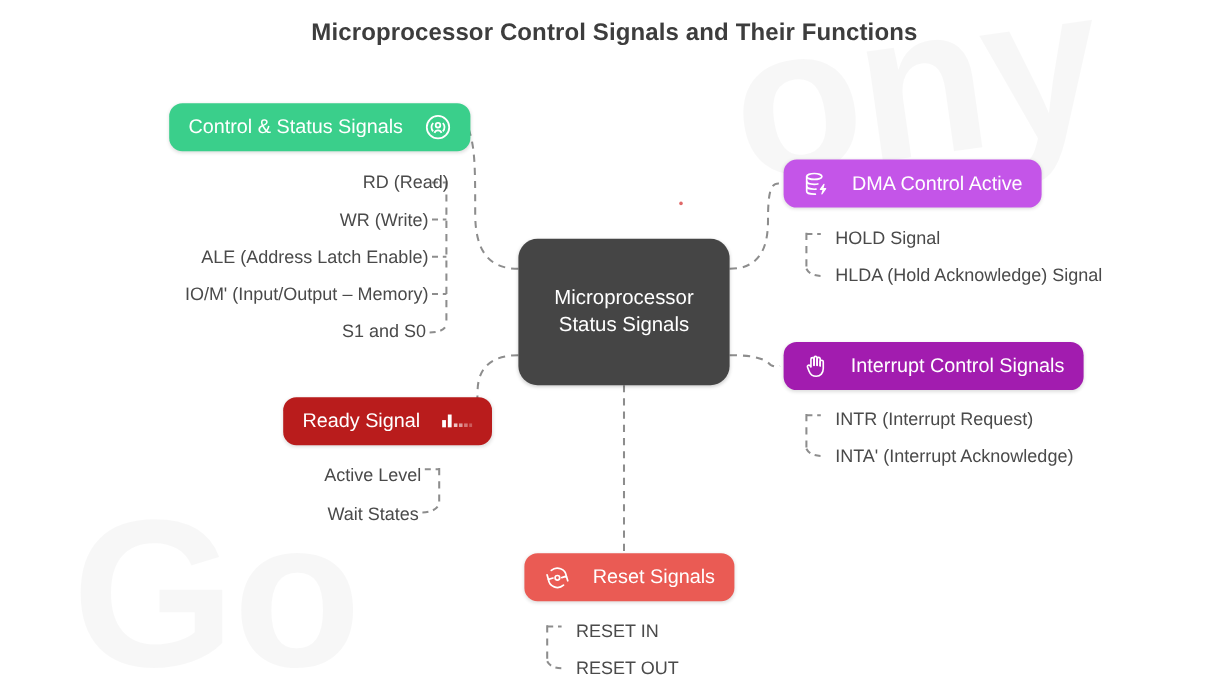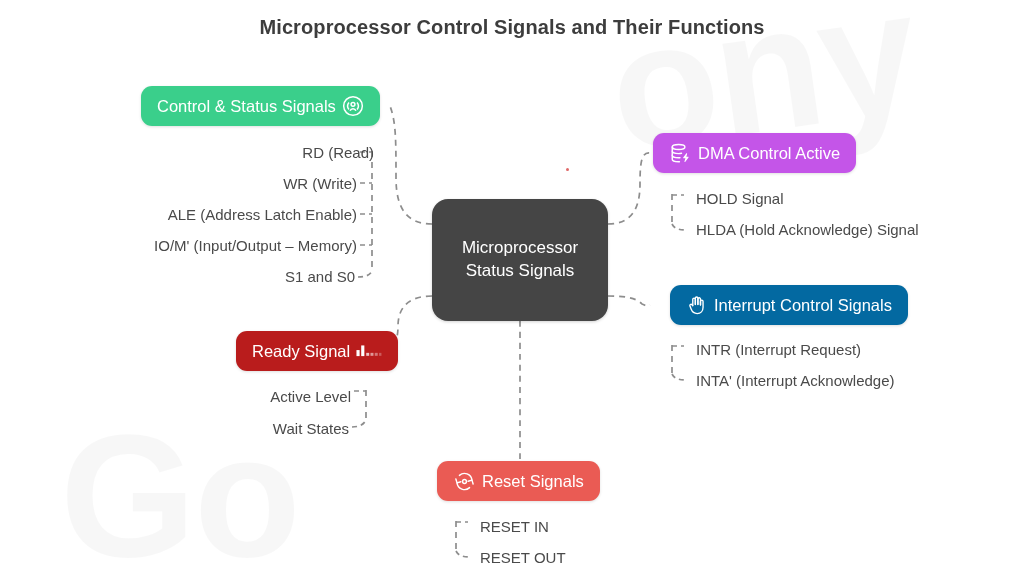--- a/index.html
+++ b/index.html
@@ -86,36 +86,36 @@
     font-size: 17px;
     line-height: 1.35;
     box-shadow: 0 1px 3px rgba(0,0,0,0.18);
   }
 
   
   .pill {
     position: absolute;
     display: flex;
     align-items: center;
-    gap: 6px;
+    gap: 18px;
     border-radius: 11px;
     padding: 0 16px;
     height: 40px;
     color: #ffffff;
     font-size: 16.5px;
     white-space: nowrap;
     box-shadow: 0 1px 3px rgba(0,0,0,0.13);
   }
   .pill .pill-icon { display: flex; align-items: center; }
   .pill svg { display: block; }
 
   #pill-control   { left: 141px; top: 86px;  background: #3ACF8B; }
   #pill-ready     { left: 236px; top: 331px; background: #b91c1c; }
   #pill-dma       { left: 653px; top: 133px; background: #C455E8; }
-  #pill-interrupt { left: 653px; top: 285px; background: #0369a1; margin-left: 17px; }
+  #pill-interrupt { left: 653px; top: 285px; background: #a21caf; }
   #pill-reset     { left: 437px; top: 461px; background: #EA5B54; }
 
   
   .leaf {
     position: absolute;
     font-size: 15px;
     color: #4a4a4a;
     white-space: nowrap;
   }
   .leaf.right-align { text-align: right; transform: translateX(-100%); }

